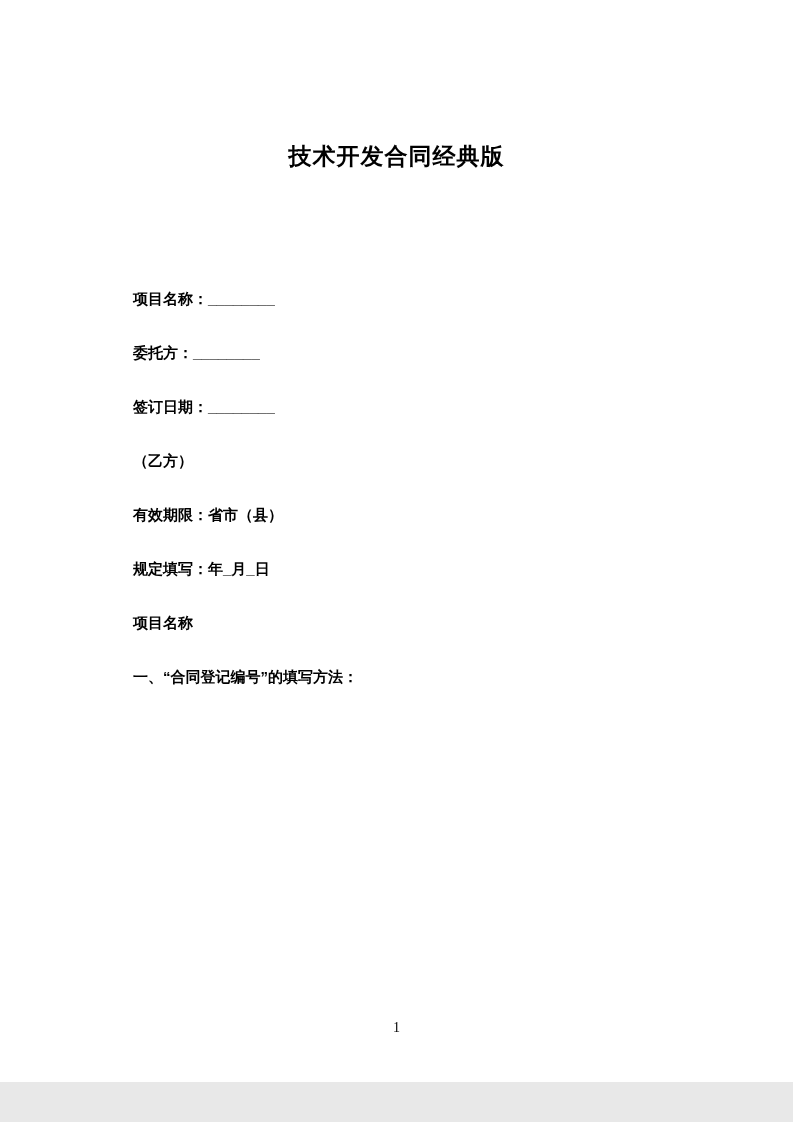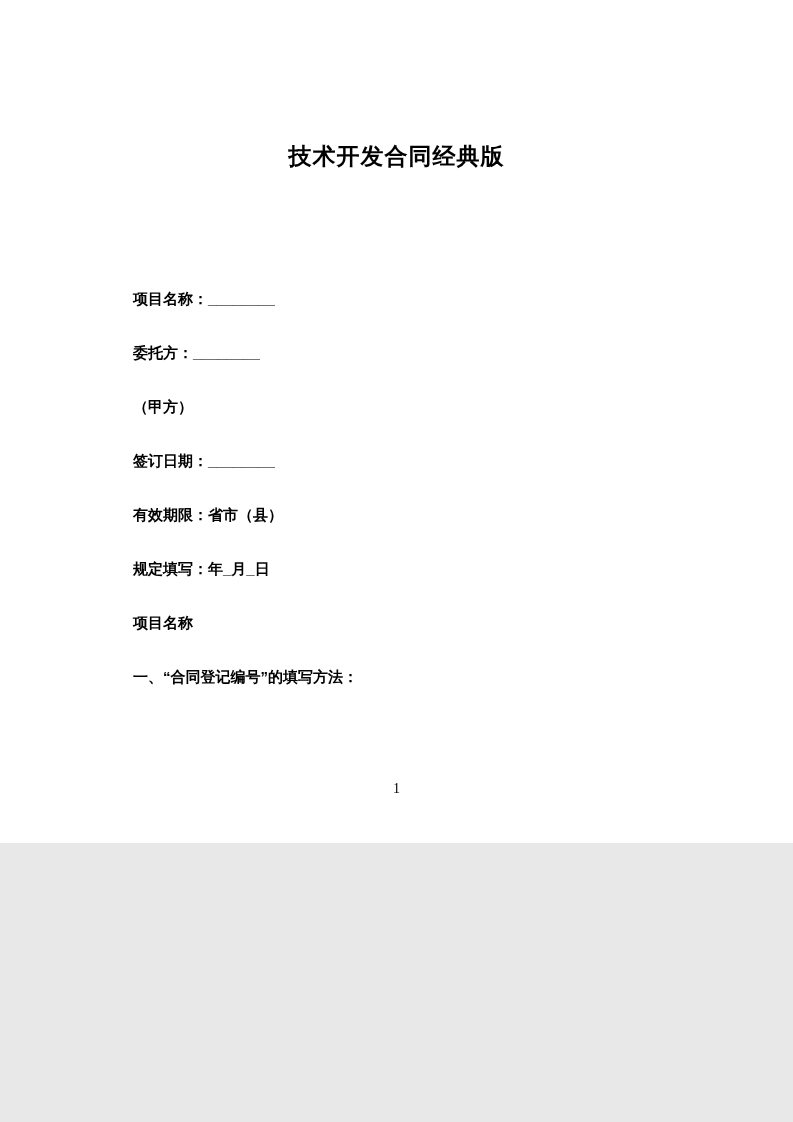--- a/index.html
+++ b/index.html
@@ -3,21 +3,21 @@
 <meta charset="utf-8">
 <style>
   html, body {
     margin: 0;
     padding: 0;
     background: #e8e8e8;
   }
   .page {
     position: relative;
     width: 793px;
-    height: 843px;
+    height: 1082px;
     margin: 0 auto;
     background: #ffffff;
     font-family: "Liberation Sans", sans-serif;
     color: #000000;
     overflow: hidden;
   }
   .doc-title {
     position: absolute;
     top: 141px;
     left: 0;
@@ -66,24 +66,24 @@
 <div class="page">
 
   <div class="doc-title">技术开发合同经典版</div>
 
   <div class="content">
 
     <p class="field-line">项目名称：________</p>
 
     <p class="field-line">委托方：________</p>
 
-    <p class="field-line">（甲方）</p>
 
     <p class="field-line">签订日期：________</p>
 
+    <p class="field-line">（乙方）</p>
 
     <p class="field-line">有效期限：省市（县）</p>
 
     <p class="field-line">规定填写：年_月_日</p>
 
 
     <p class="field-line">项目名称</p>
 
     <p class="field-line">一、“合同登记编号”的填写方法：</p>
 

